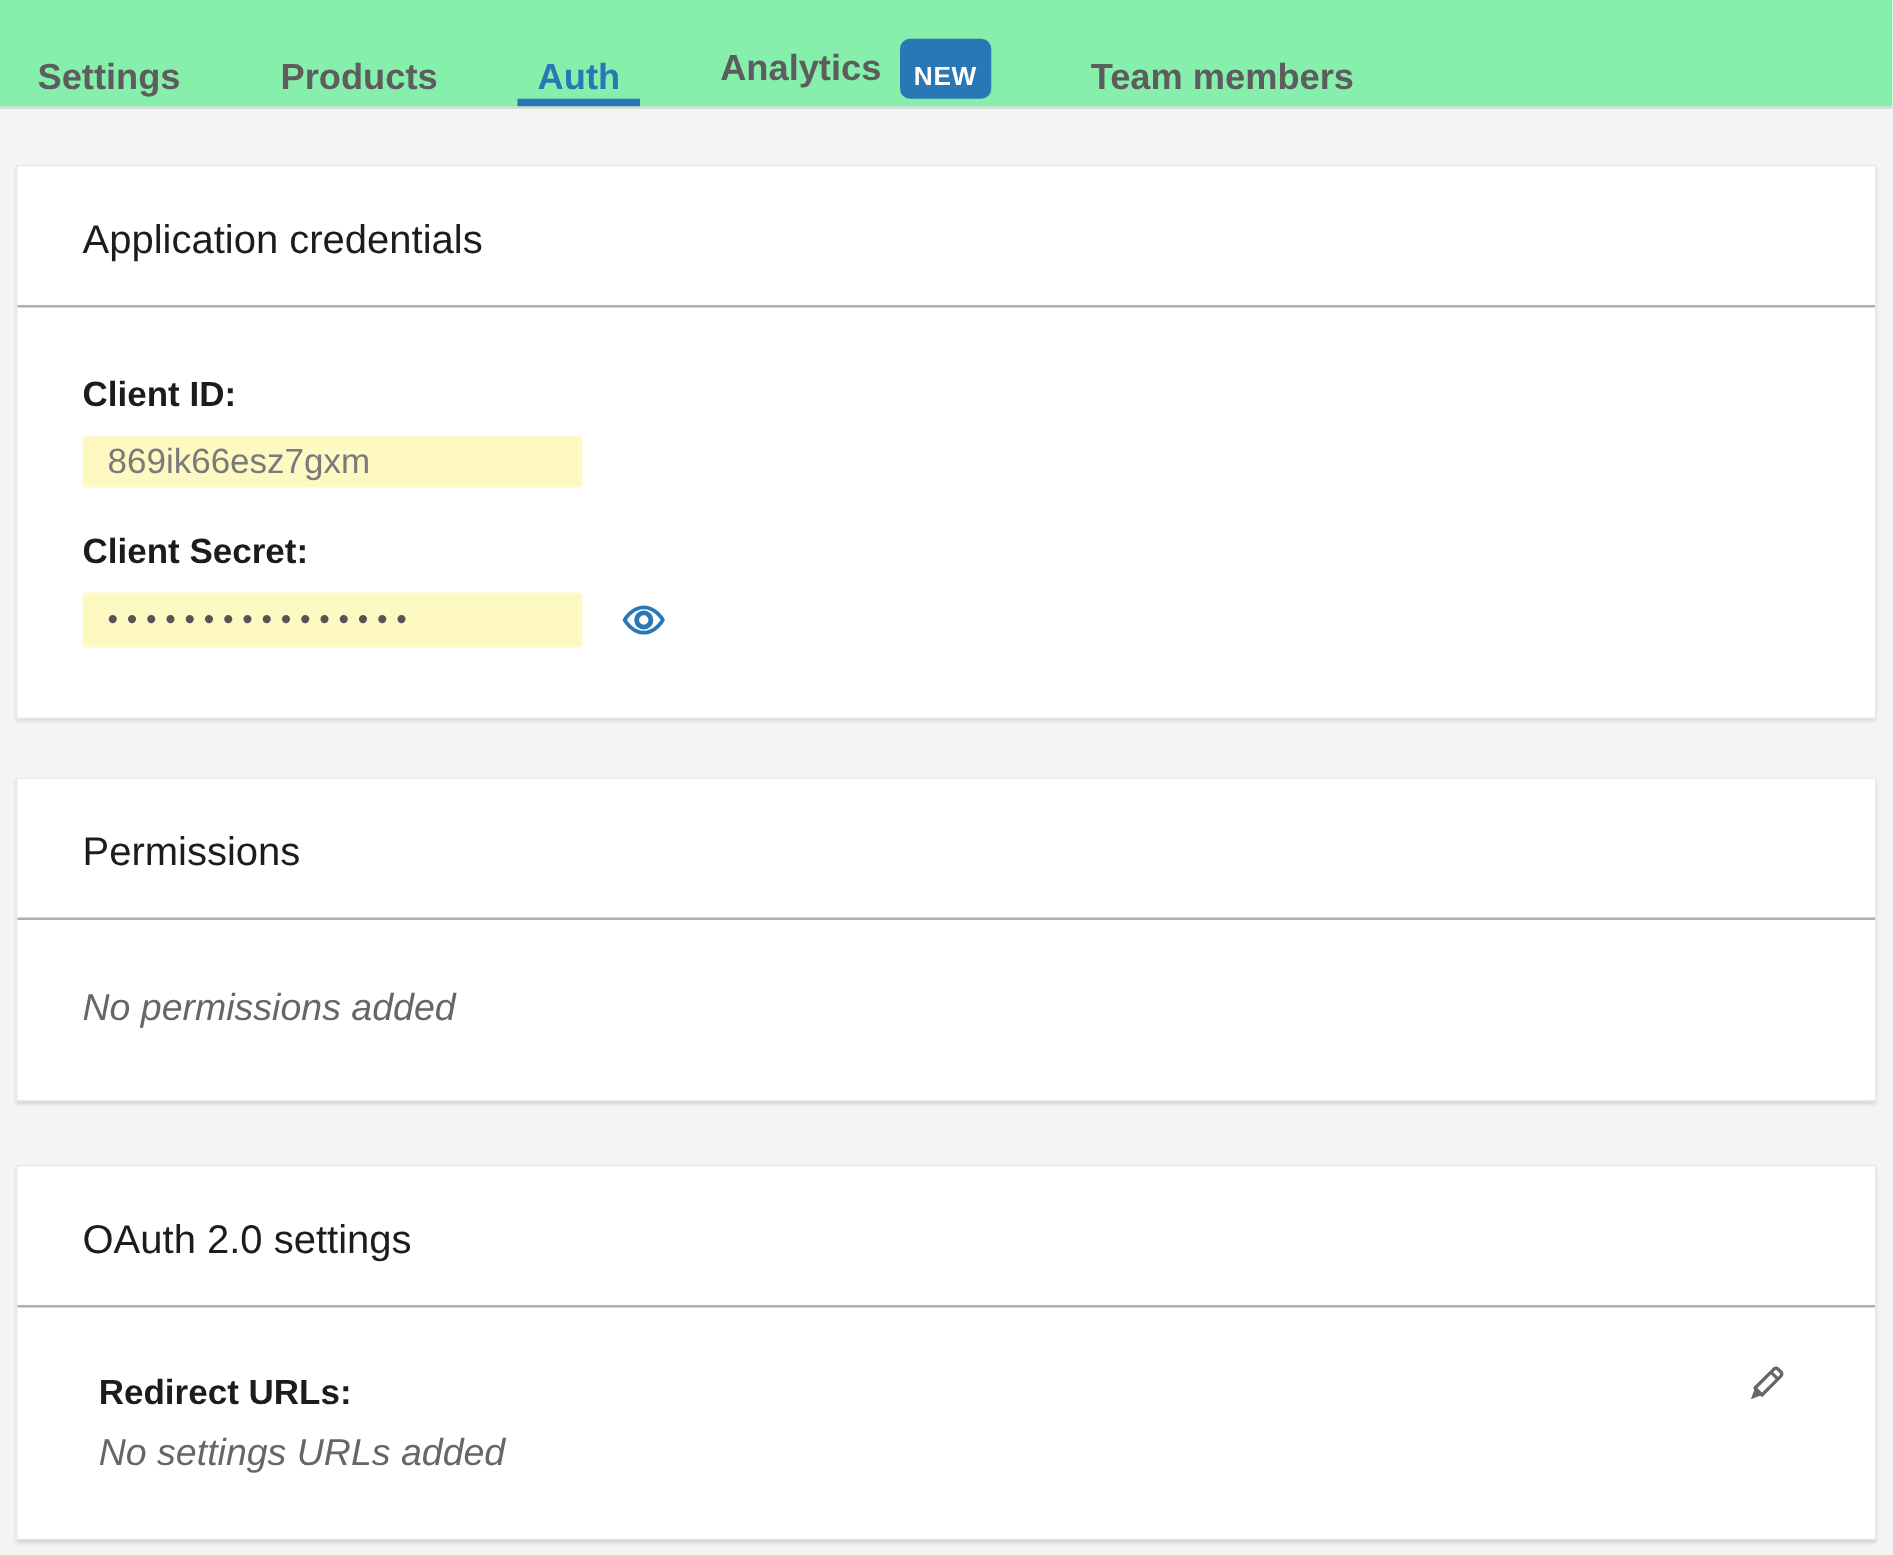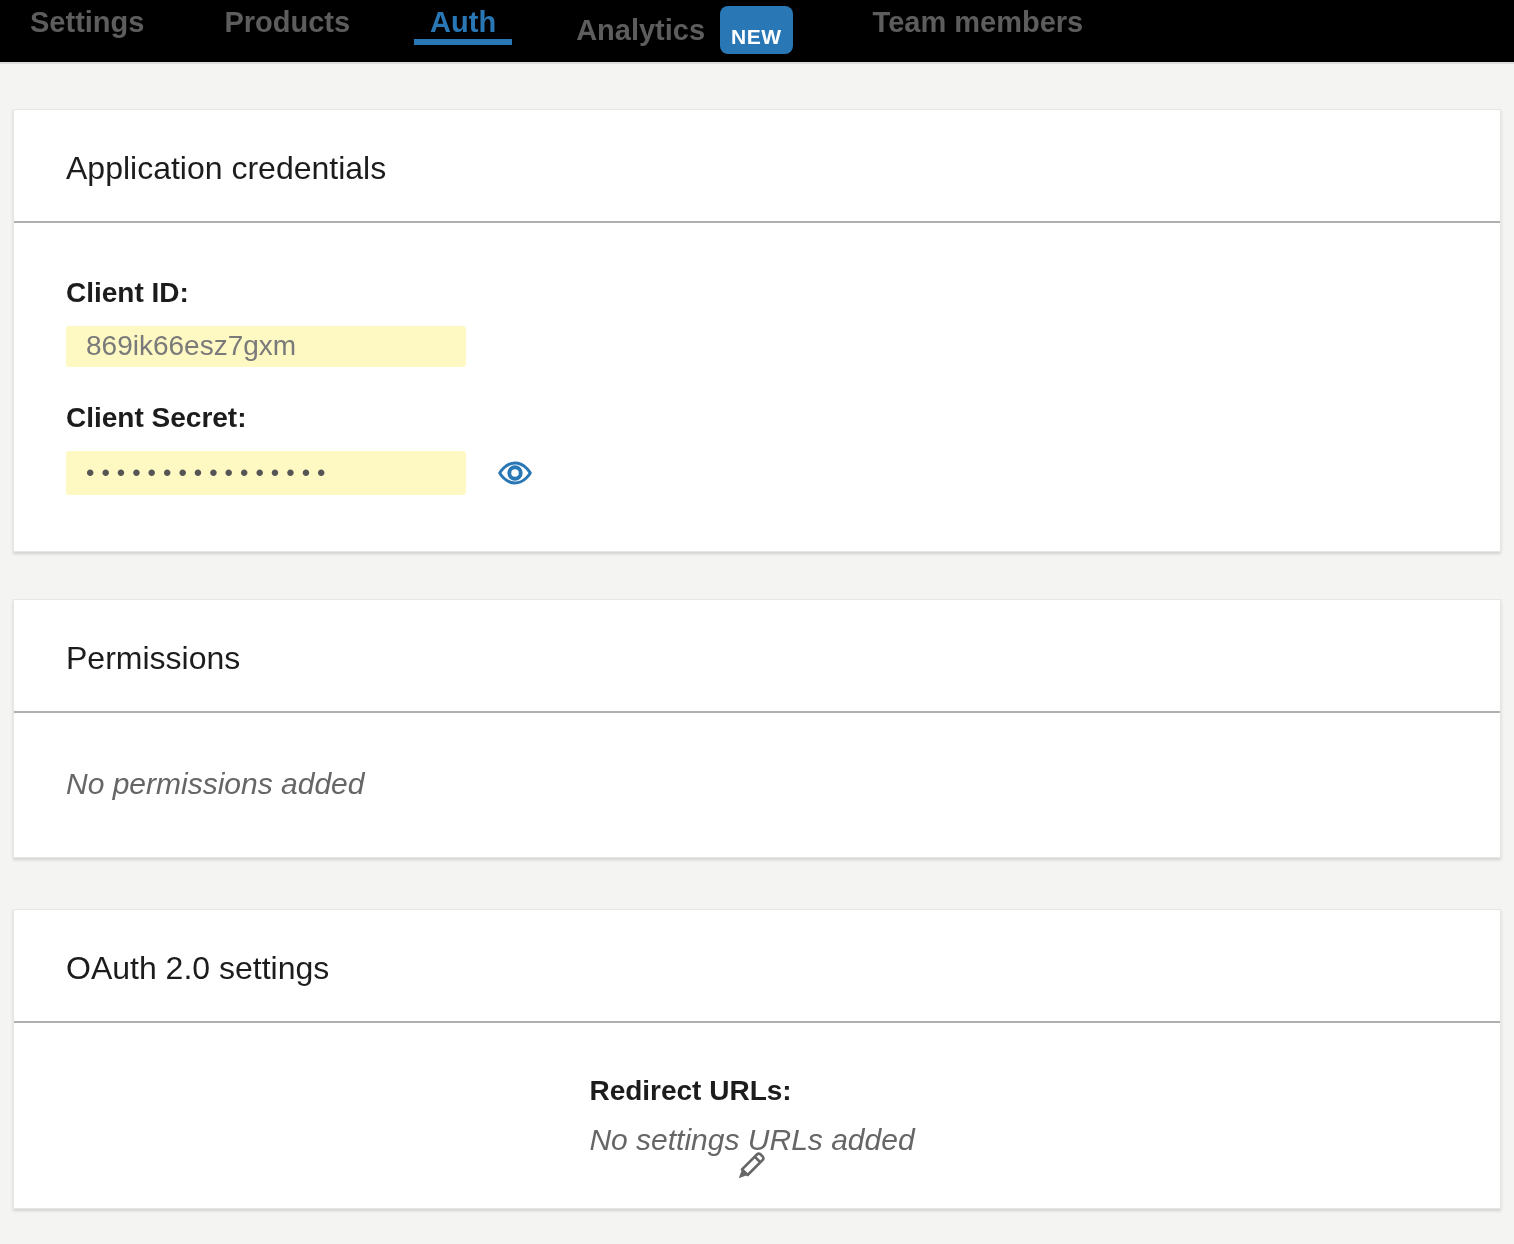--- a/index.html
+++ b/index.html
@@ -6,25 +6,25 @@
   html, body {
     width: 1514px;
     background: #f4f4f3;
     font-family: "Liberation Sans", sans-serif;
     color: #1c1c1c;
   }
   body { height: 1244px; overflow: hidden; }
 
   
   .tabbar {
-    height: 64px;
-    background: #000000;
+    height: 87px;
+    background: #86efac;
     border-bottom: 2px solid #dcdcda;
     display: flex;
-    align-items: flex-start;
+    align-items: flex-end;
     padding-left: 14px;
   }
   .tab {
     display: flex;
     align-items: center;
     padding: 0 16px;
     margin-right: 48px;
     font-size: 29px;
     font-weight: 600;
     color: #5d5d5d;
@@ -112,25 +112,24 @@
 
   
   .permissions-body { padding: 54px 52px 0; }
   .empty-text {
     font-size: 30px;
     font-style: italic;
     color: #666666;
   }
 
   .oauth-body {
-    padding: 52px 62px 0 52px;
+    padding: 52px 62px 0 65px;
     display: flex;
     justify-content: space-between;
-    align-items: center;
-    flex-direction: column;
+    align-items: flex-start;
   }
   .oauth-left .field-label { margin-bottom: 16px; }
   .edit-btn {
     background: none;
     border: none;
     margin-top: -16px;
     width: 48px;
     height: 48px;
     display: flex;
     align-items: center;

